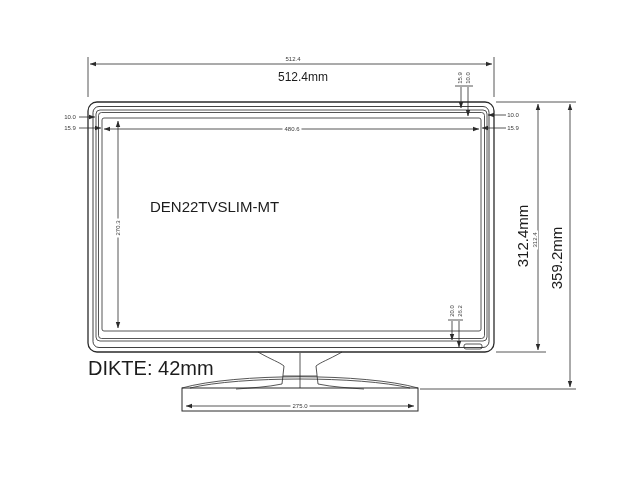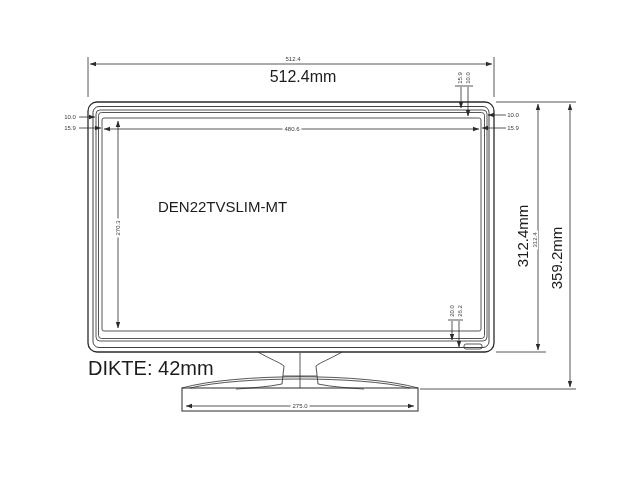--- a/index.html
+++ b/index.html
@@ -4,21 +4,21 @@
 <style>
   html,body{margin:0;padding:0;background:#ffffff;}
   #stage{
     position:relative;width:640px;height:480px;background:#ffffff;overflow:hidden;
     font-family:"Liberation Sans",sans-serif;color:#1c1c1c;
   }
   #linework{position:absolute;left:0;top:0;}
   .lbl{position:absolute;white-space:nowrap;color:#1c1c1c;line-height:1;}
   .ctr{transform:translate(-50%,-50%);}
   .rot{transform:translate(-50%,-50%) rotate(-90deg);}
-  .big{font-size:16px;padding-left:20px;}
+  .big{font-size:12px;padding-left:20px;}
   .med{font-size:15px;}
   .sm{font-size:20px;}
   .tiny{font-size:6px;color:#3a3a3a;letter-spacing:0;}
   .mask{background:#ffffff;padding:0 2px;}
 </style>
 </head>
 <body>
 
 <div id="stage">
 
@@ -96,21 +96,21 @@
       <line x1="496" y1="352" x2="546" y2="352"></line>
       <line x1="420" y1="389" x2="576" y2="389"></line>
       <line x1="538" y1="104" x2="538" y2="350" marker-start="url(#ah)" marker-end="url(#ah)"></line>
       <line x1="570" y1="104" x2="570" y2="387" marker-start="url(#ah)" marker-end="url(#ah)"></line>
     </g>
   </svg>
 
   <div class="lbl tiny ctr mask" style="left:293px;top:59px;">512.4</div>
   <div class="lbl big ctr" style="left:293px;top:77px;">512.4mm</div>
 
-  <div class="lbl med" style="left:158px;top:199px;">DEN22TVSLIM-MT</div>
+  <div class="lbl med" style="left:150px;top:199px;">DEN22TVSLIM-MT</div>
 
   <div class="lbl tiny ctr mask" style="left:292px;top:129px;">480.6</div>
   <div class="lbl tiny rot mask" style="left:118px;top:228px;">270.3</div>
 
   <div class="lbl tiny ctr" style="left:70px;top:117px;">10.0</div>
   <div class="lbl tiny ctr" style="left:70px;top:128px;">15.9</div>
 
   <div class="lbl tiny ctr" style="left:513px;top:115px;">10.0</div>
   <div class="lbl tiny ctr" style="left:513px;top:128px;">15.9</div>
 

